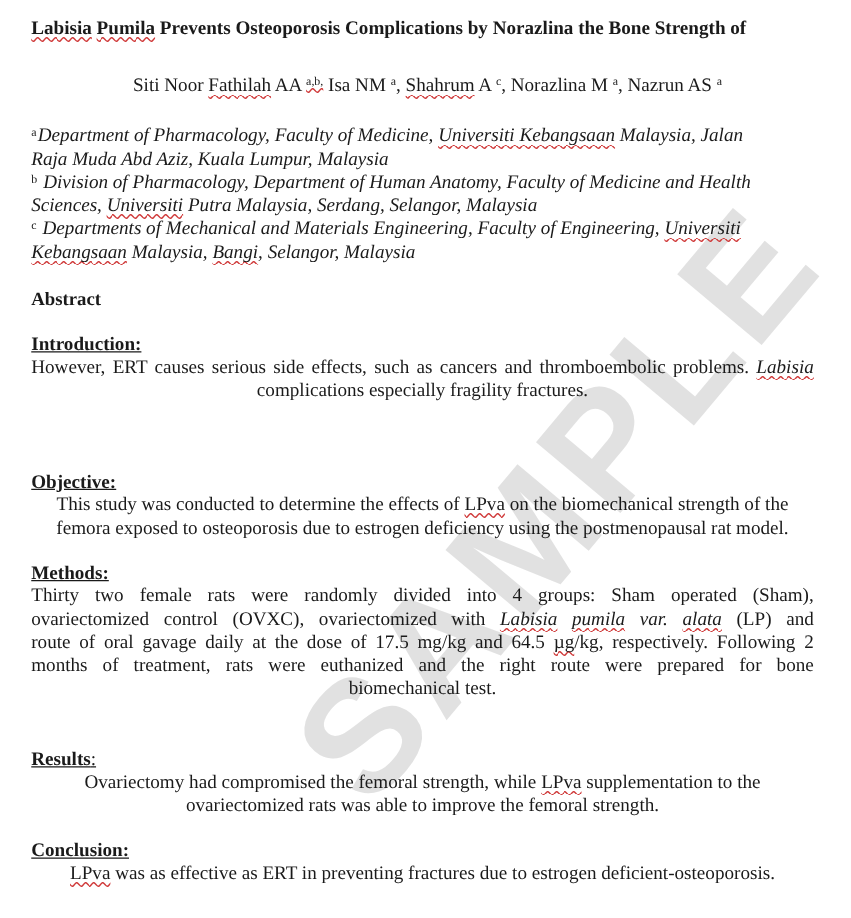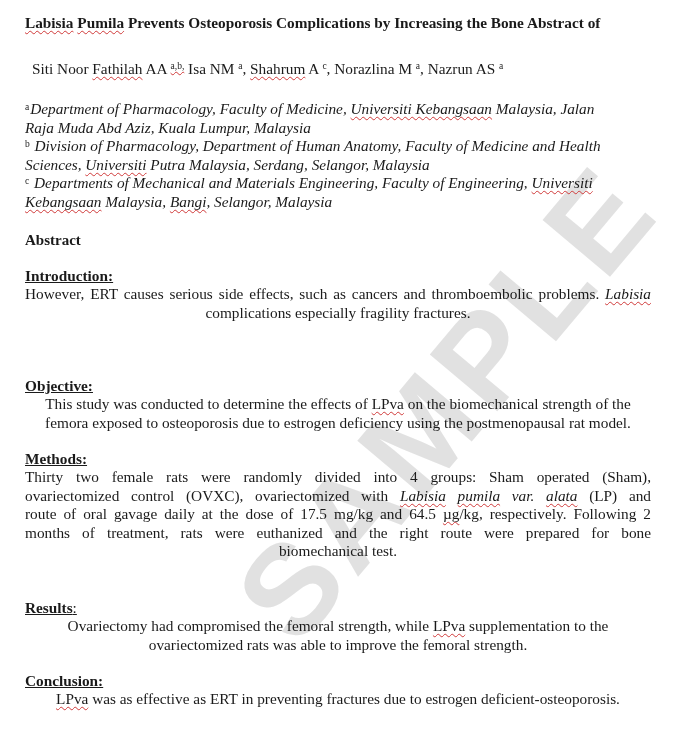--- a/index.html
+++ b/index.html
@@ -8,21 +8,21 @@
     font-family: "Liberation Serif", "DejaVu Serif", serif;
     color: #1a1a1a;
   }
   .page { position: absolute; left: 25px; top: 0; width: 626px; }
   .title {
     position: absolute; left: 0; top: 12px; width: 630px;
     font-weight: bold; font-size: 15.3px; line-height: 22px;
   }
   .authors {
     position: absolute; left: 7px; top: 59px; width: 620px;
-    font-size: 15.3px; line-height: 20px; white-space: nowrap;
+    font-size: 15.3px; line-height: 20px; white-space: nowrap; text-align: center;
   }
   sup { font-size: 9.5px; vertical-align: top; position: relative; top: -3px; }
   .aff {
     position: absolute; left: 0; top: 100px; width: 630px;
     font-style: italic; font-size: 15.3px; line-height: 18.6px;
   }
   .aff-line { white-space: nowrap; }
   .aff sup { font-style: normal; font-size: 9.5px; top: -2px; margin-right: 1px; }
   .sp { text-decoration: underline wavy #d03a3a; text-decoration-thickness: 1px; text-underline-offset: 2px; text-decoration-skip-ink: none; }
   .sp-blue { text-decoration: underline #2a5db0; text-underline-offset: 2px; }
@@ -48,21 +48,21 @@
   }
 </style>
 </head>
 <body>
 
 <div class="watermark">SAMPLE</div>
 
 <div class="page">
 
   <div class="title">
-    <div><span class="sp">Labisia</span> <span class="sp">Pumila</span> <span>Prevents Osteoporosis Complications by Increasing the Bone Abstract of</span></div>
+    <div><span class="sp">Labisia</span> <span class="sp">Pumila</span> <span>Prevents Osteoporosis Complications by Norazlina the Bone Strength of</span></div>
   </div>
 
   <div class="authors">
     <span><span>Siti Noor </span><span class="sp">Fathilah</span><span> AA</span> <sup class="sp">a,b,</sup></span>
     <span><span>Isa NM</span> <sup>a</sup><span>,</span></span>
     <span><span class="sp">Shahrum</span><span> A</span> <sup>c</sup><span>,</span></span>
     <span><span>Norazlina M</span> <sup>a</sup><span>,</span></span>
     <span><span>Nazrun AS</span> <sup>a</sup></span>
   </div>
 

